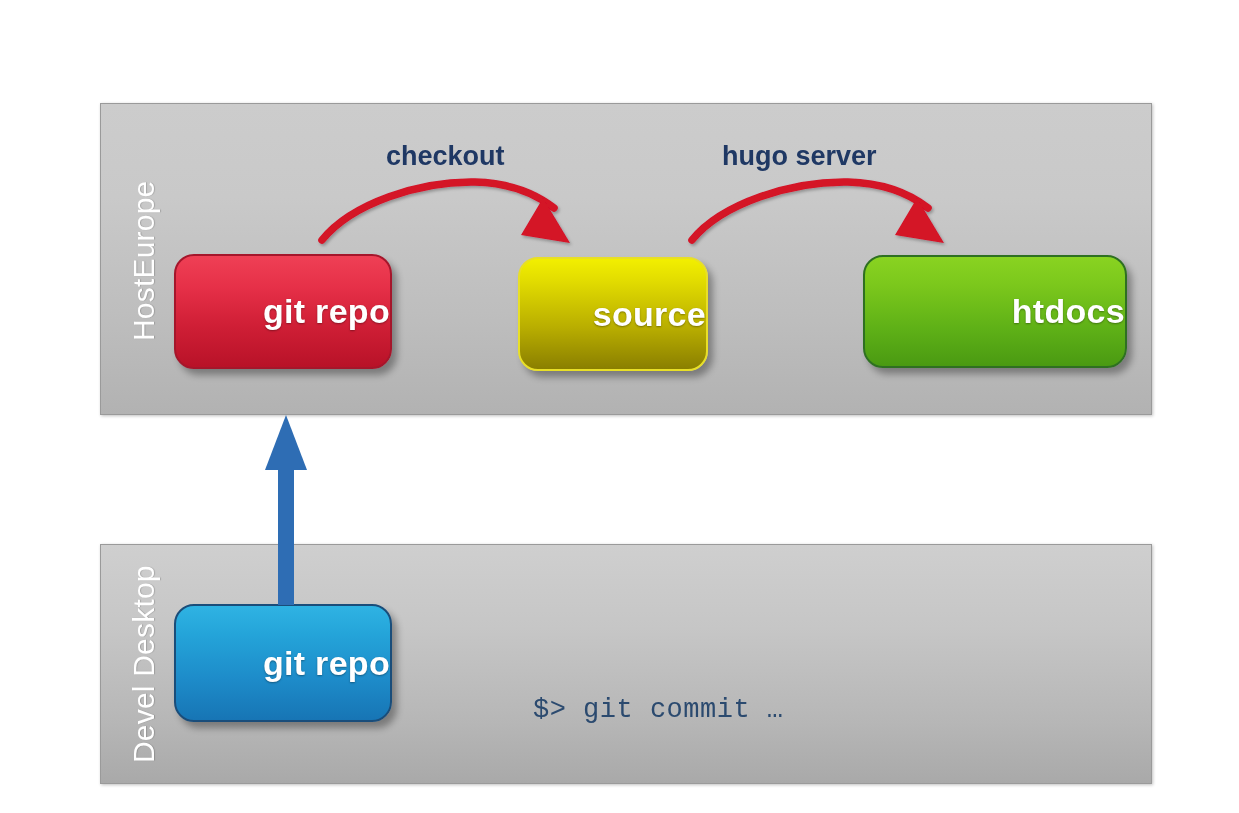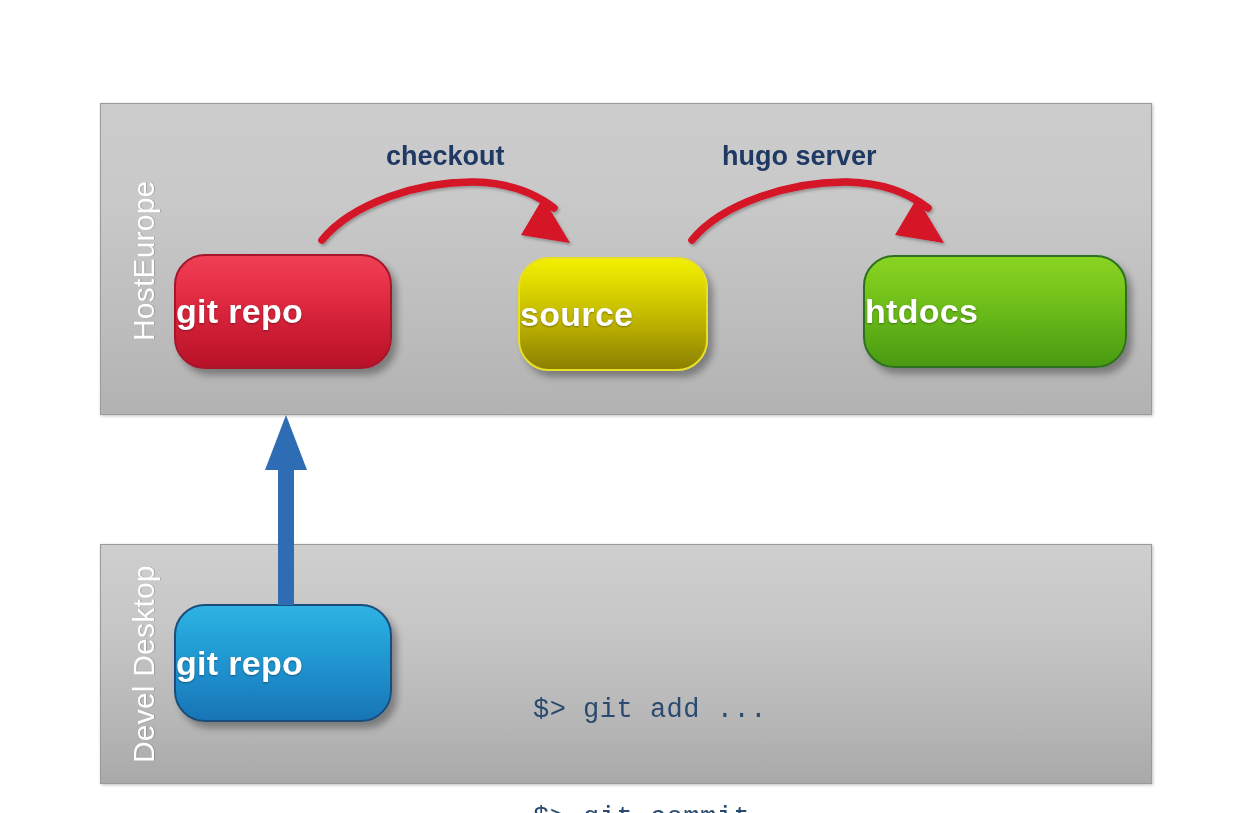--- a/index.html
+++ b/index.html
@@ -57,24 +57,24 @@
     font-size: 30px;
     left: 26px;
     top: 218px;
     transform: rotate(-90deg);
   }
 
   
   .node {
     position: absolute;
     box-sizing: border-box;
-    border-radius: 31px;
+    border-radius: 20px;
     display: flex;
     align-items: center;
-    justify-content: flex-start;
+    justify-content: flex-end;
     box-shadow: 5px 6px 7px rgba(0,0,0,0.33);
   }
   .node-label {
     color: #ffffff;
     font-size: 34px;
     font-weight: bold;
     letter-spacing: 0.3px;
     text-shadow: 0 1px 2px rgba(0,0,0,0.35);
     pointer-events: none;
   }
@@ -183,16 +183,15 @@
     <path d="M 917,198 L 944,243 L 895,235 Z" fill="#d41228"></path>
   </g>
 
   <g>
     <rect x="278" y="455" width="16" height="150" fill="#2e6db4"></rect>
     <path d="M 286,415 L 307,470 L 265,470 Z" fill="#2e6db4"></path>
   </g>
 </svg>
 
 <div id="terminal-block">
-  <span class="terminal-line">$&gt; git add ...</span>
   <span class="terminal-line">$&gt; git commit …</span>
   
 </div>
 
 </body></html>

